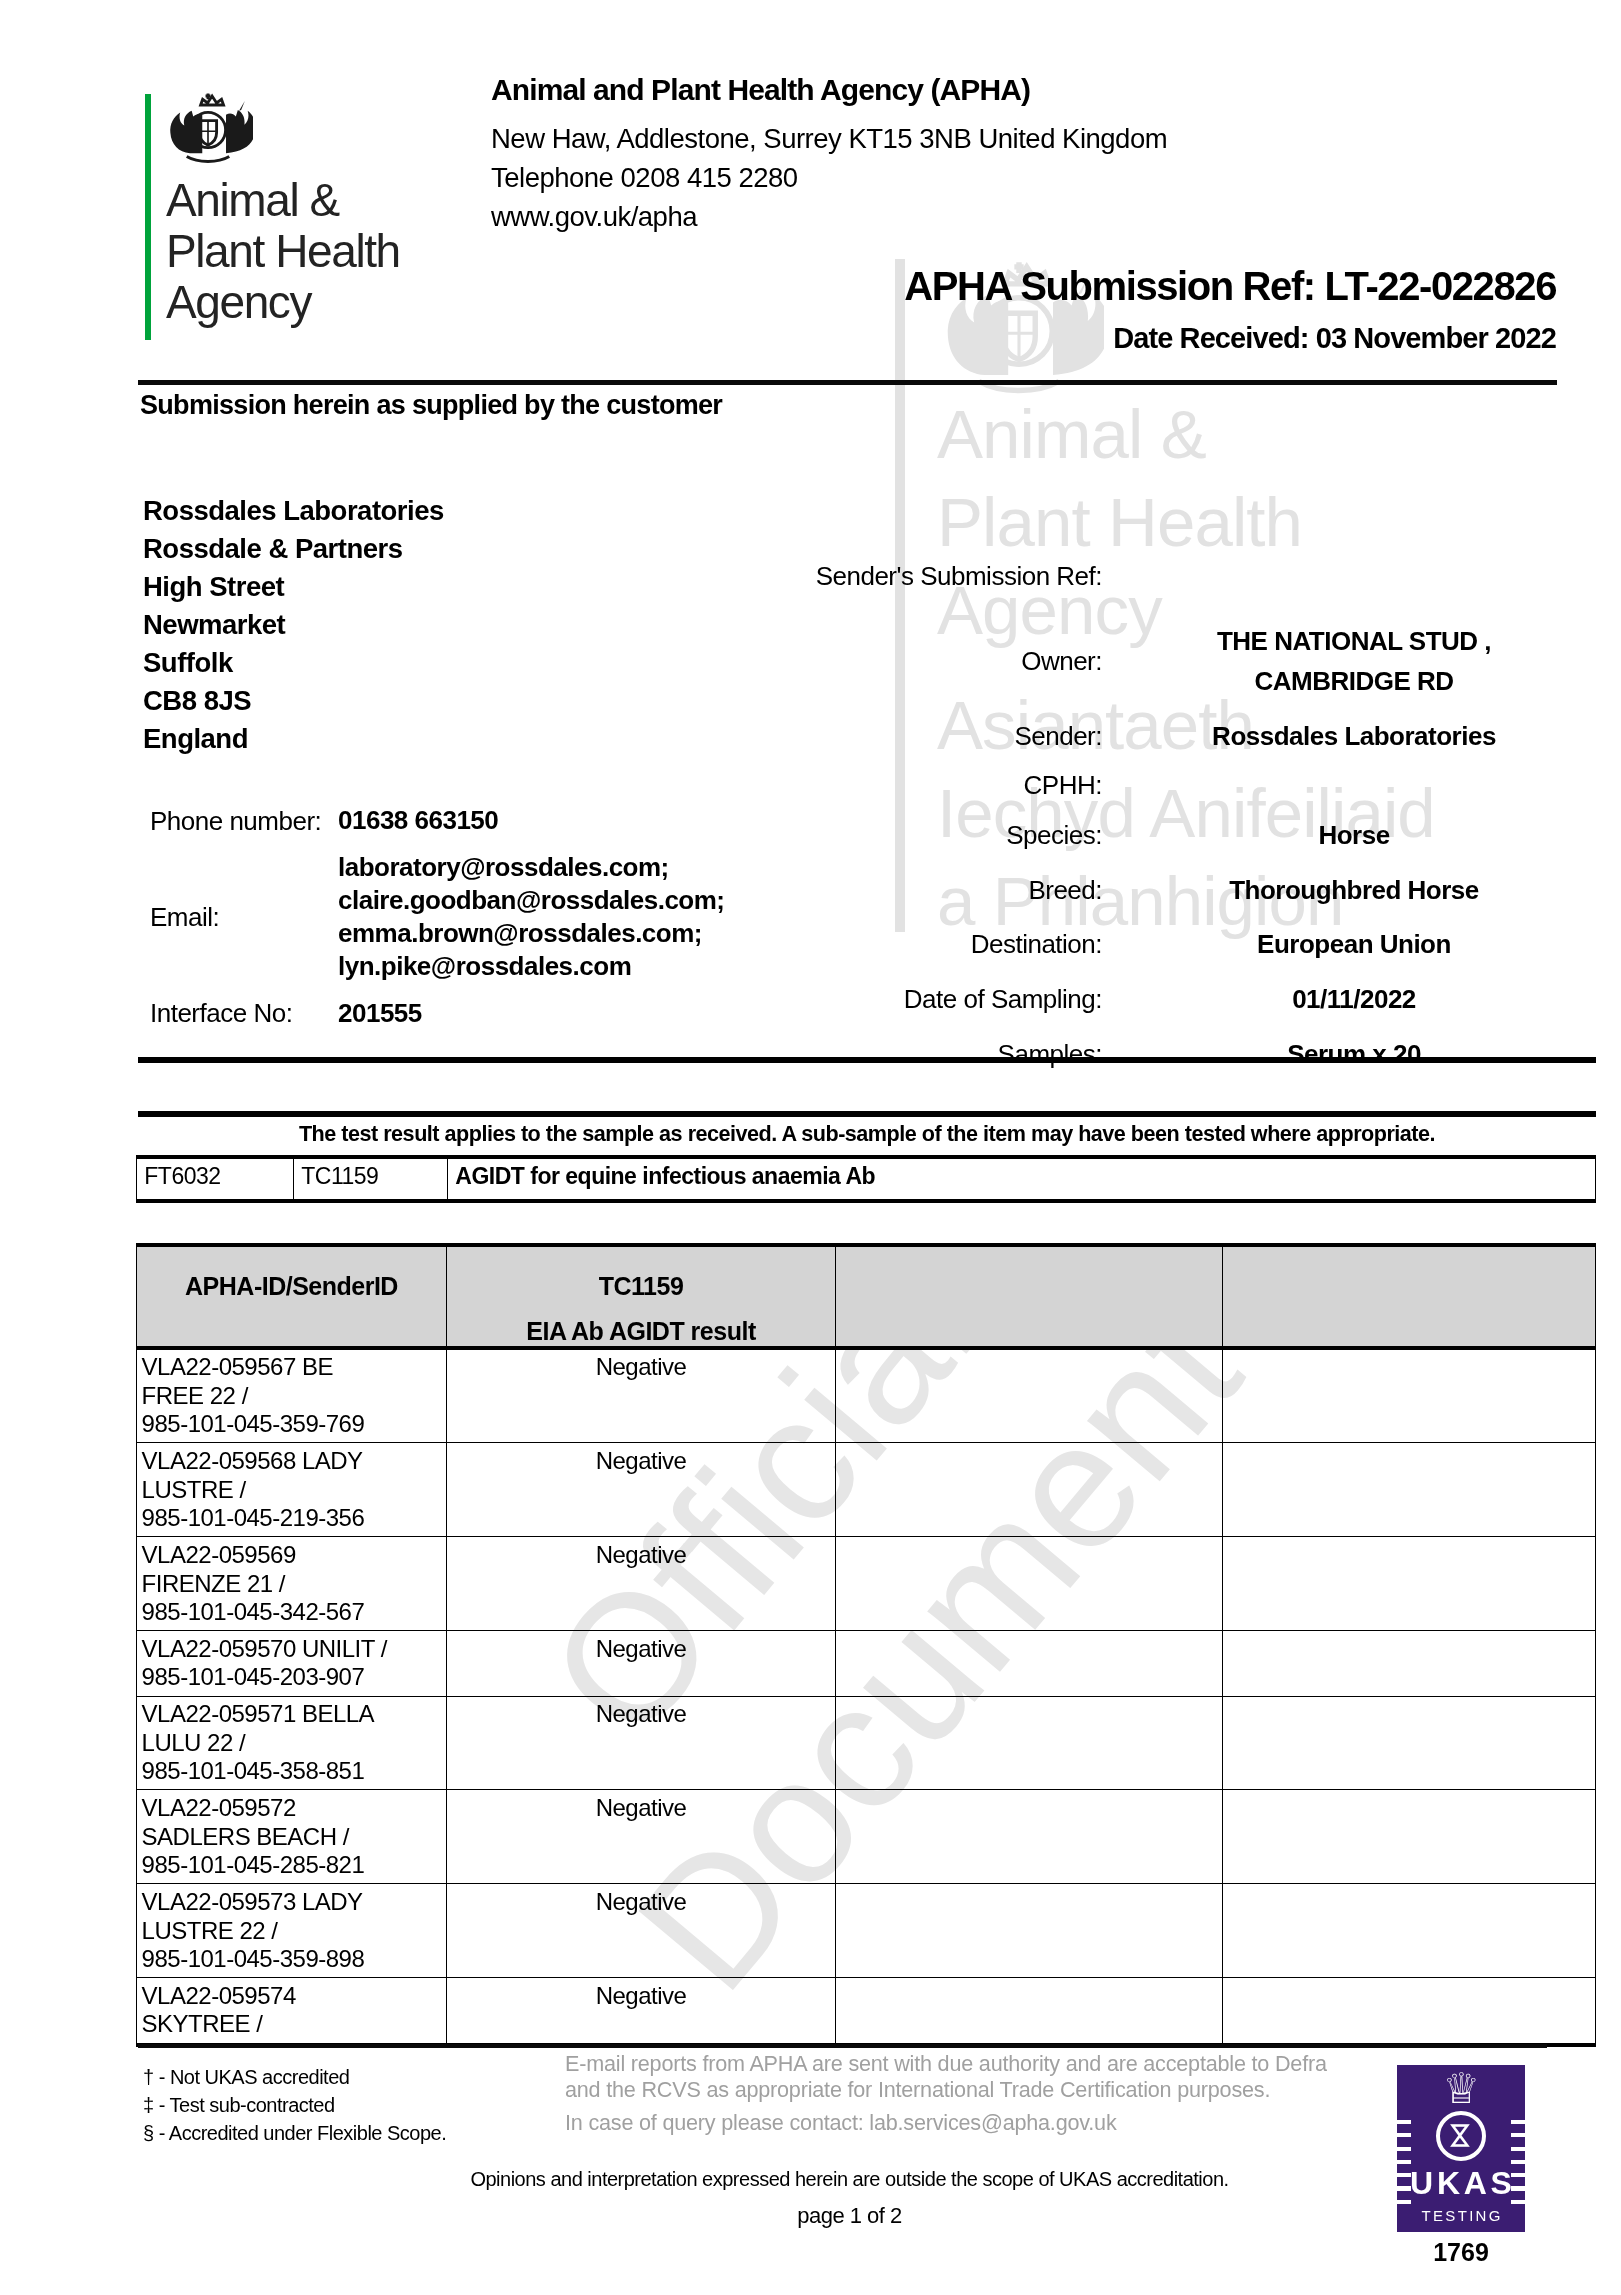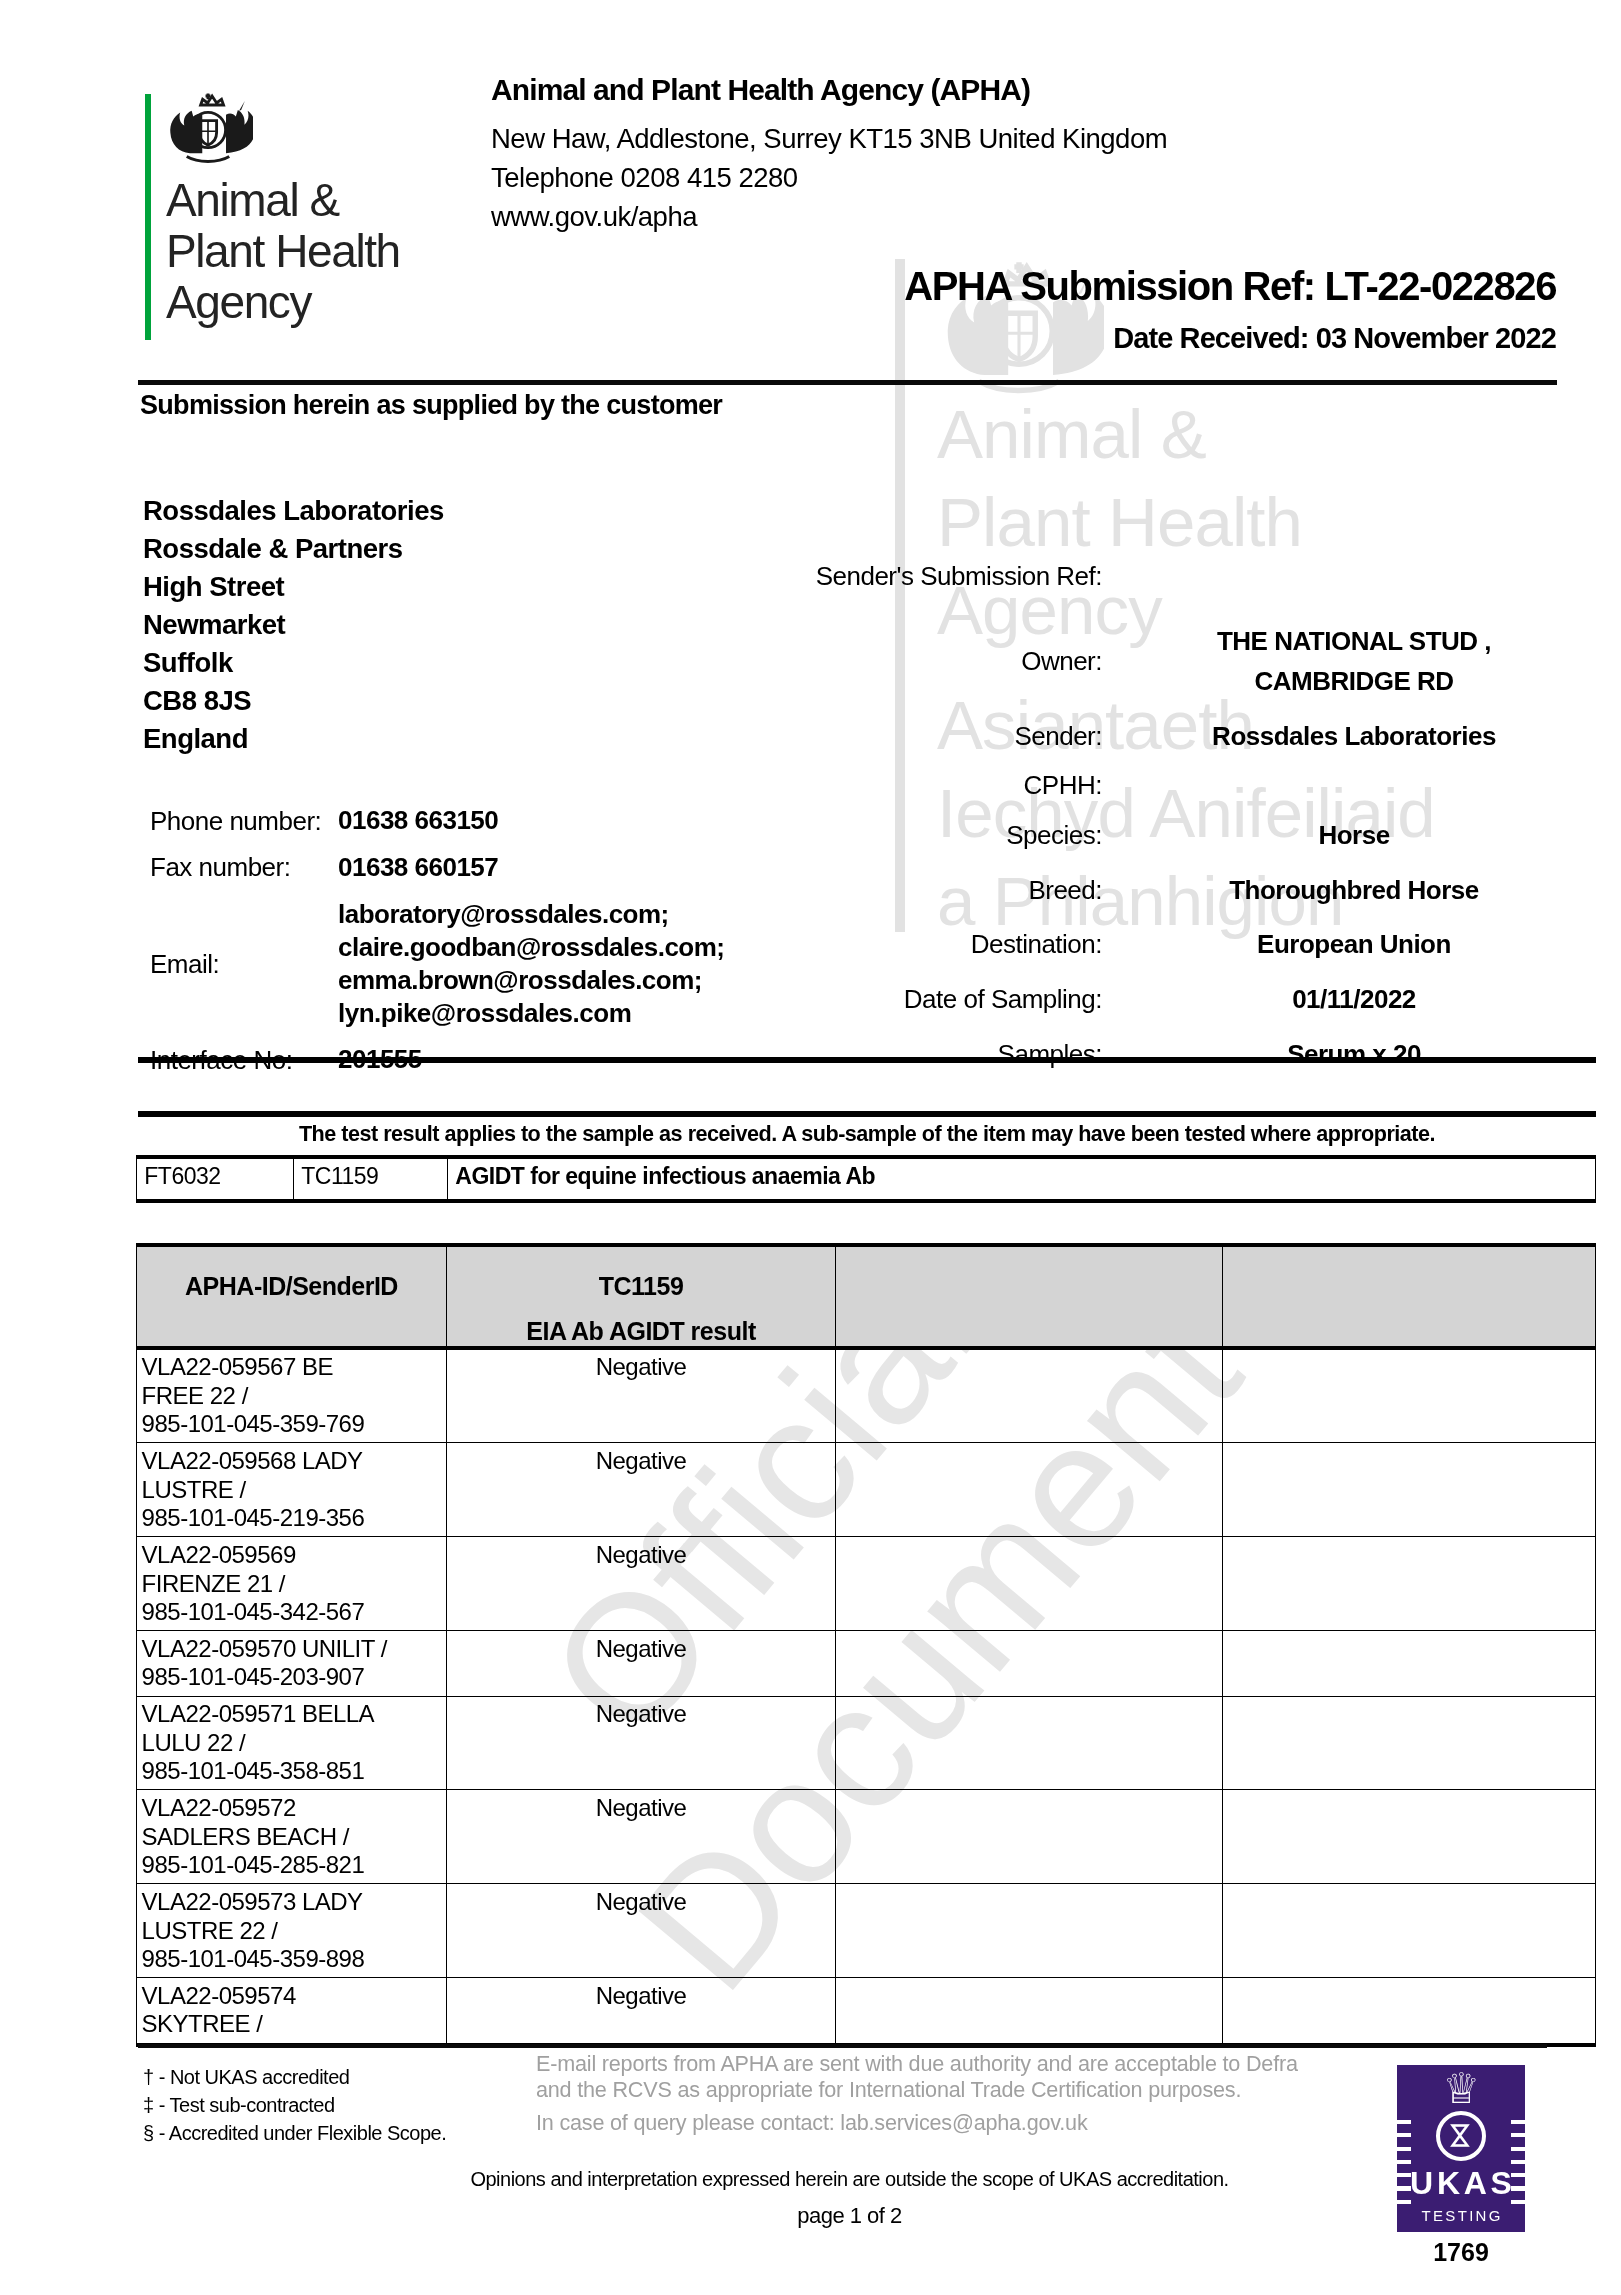--- a/index.html
+++ b/index.html
@@ -73,21 +73,21 @@
   .r-h2{text-align:center;font-weight:bold;font-size:25px;}
   .r-h2 .line2{margin-top:15.6px;}
   .r-row > div{border-top:1.8px solid #000;padding:3.7px 0;}
   .r-row:first-of-type > div{border-top:none;}
   .r-id{font-size:24px;line-height:28.5px;padding-left:4.6px !important;}
   .r-res{text-align:center;font-size:24px;line-height:28.5px;}
   
   .footer-rule{left:138px;top:2044px;width:1409px;height:4.1px;background:#0a0a0a;}
   .footnotes{left:143px;top:2067px;font-size:20px;line-height:20px;}
   .footnotes div{margin-bottom:7.8px;}
-  .email-notice{left:536px;top:2051px;width:771px;color:#a0a0a0;font-size:21.6px;line-height:26px;letter-spacing:-0.2px;}
+  .email-notice{left:565px;top:2051px;width:771px;color:#a0a0a0;font-size:21.6px;line-height:26px;letter-spacing:-0.2px;}
   .query-contact{margin-top:7.3px;}
   .opinions{left:184px;top:2168px;width:1331px;text-align:center;font-size:20px;}
   .page-number{left:184px;top:2203px;width:1331px;text-align:center;font-size:22px;}
   
   .ukas{left:1397px;top:2065px;width:128px;height:167px;background:var(--ukas-purple);color:#fff;text-align:center;}
   .ukas-crown{font-size:42px;line-height:42px;margin-top:2.8px;}
   .ukas-emblem{width:50px;height:50px;border:4.1px solid #fff;border-radius:50%;margin:0.9px auto 0 auto;
     display:flex;align-items:center;justify-content:center;box-sizing:border-box;}
   .ukas-emblem span{font-size:28.5px;transform:rotate(90deg);display:block;line-height:28.5px;}
   .ukas-name{font-weight:bold;font-size:32px;letter-spacing:3.7px;margin-top:4.6px;margin-left:3.7px;}
@@ -233,24 +233,20 @@
       </div>
   </div>
 
   <div class="z contact">
 
       <div class="crow">
         <div class="clabel">Phone number:</div>
         <div class="cvalue pre">01638 663150</div>
       </div>
 
-      <div class="crow">
-        <div class="clabel">Fax number:</div>
-        <div class="cvalue pre">01638 660157</div>
-      </div>
 
       <div class="crow">
         <div class="clabel">Email:</div>
         <div class="cvalue pre">laboratory@rossdales.com;
 claire.goodban@rossdales.com;
 emma.brown@rossdales.com;
 lyn.pike@rossdales.com</div>
       </div>
 
       <div class="crow">

